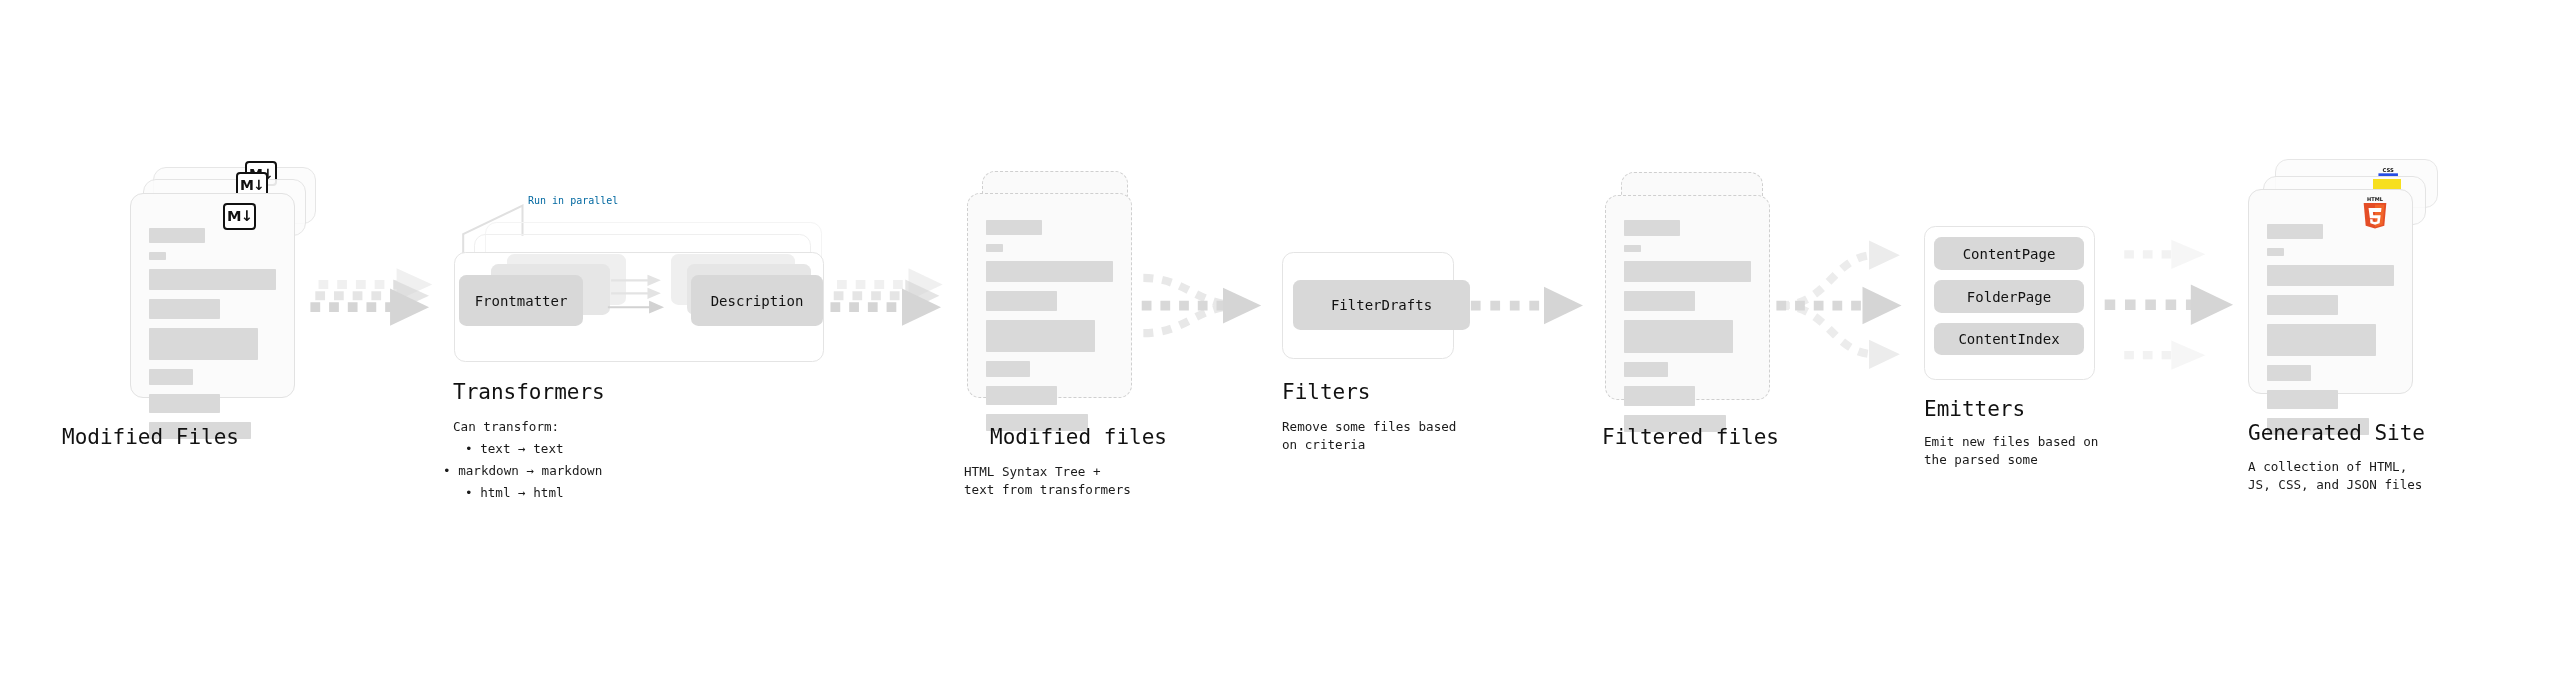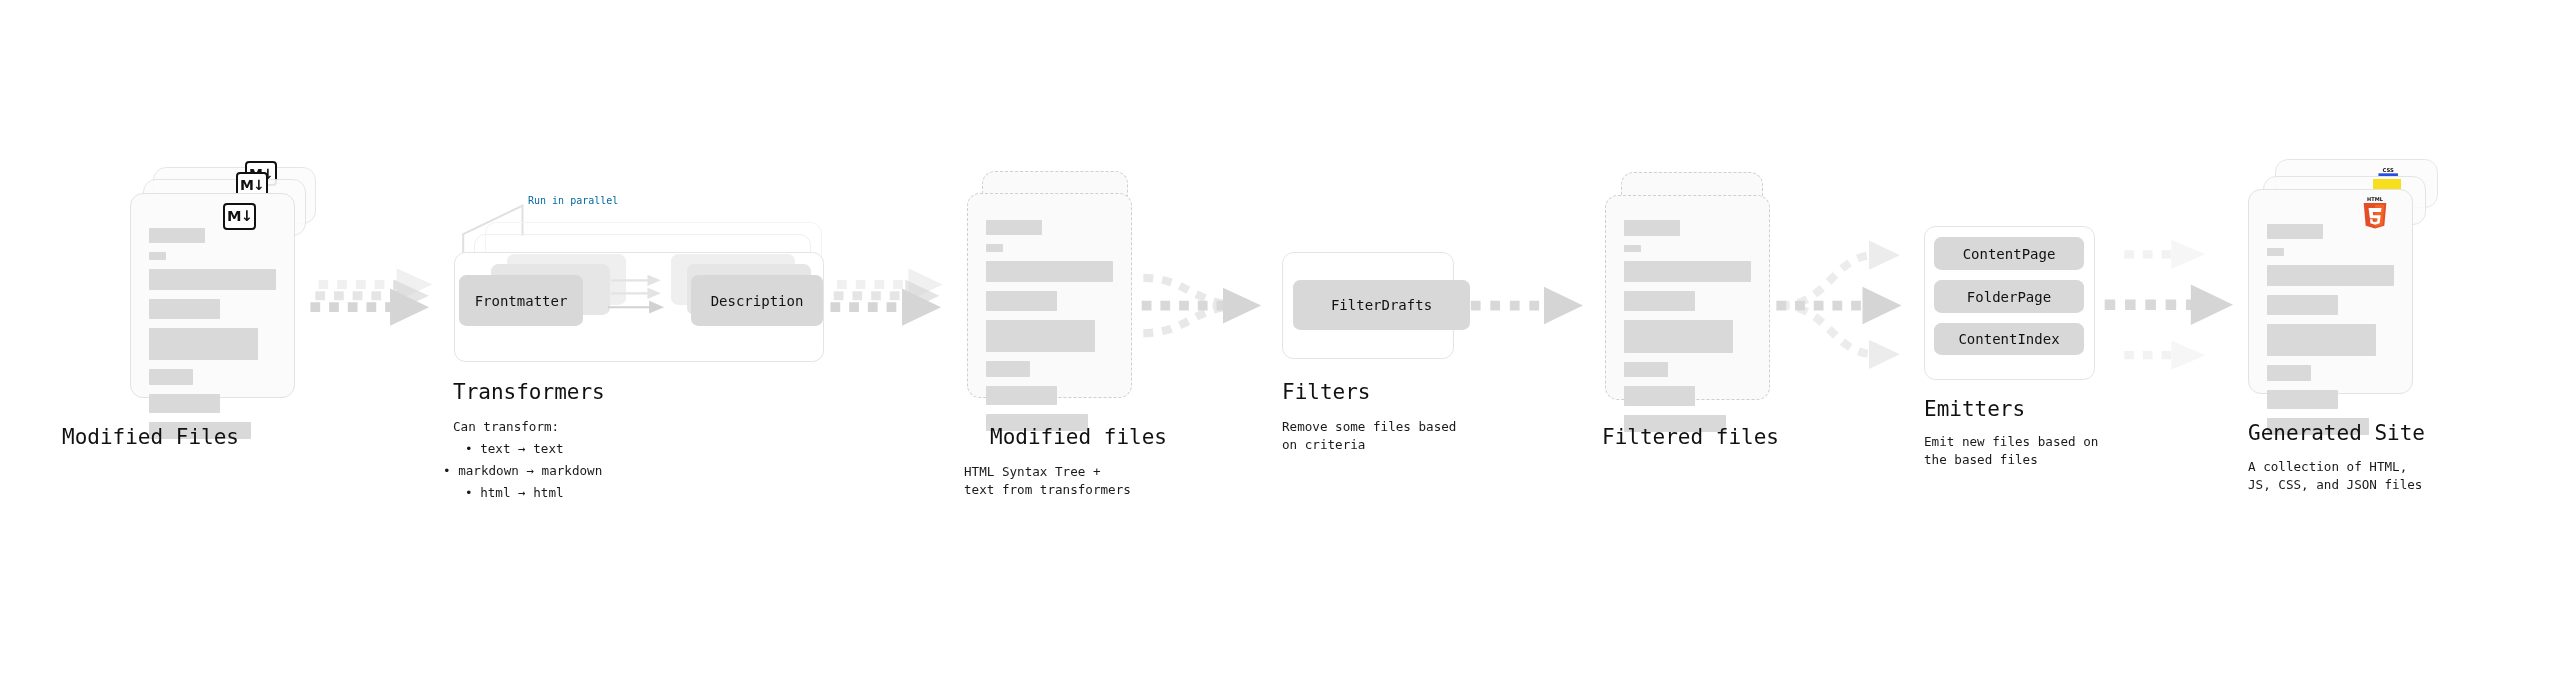--- a/index.html
+++ b/index.html
@@ -269,21 +269,21 @@
   </svg>
 
   <div class="node">
     <div class="gbox" style="left:1924px;top:226px;width:171px;height:154px;"></div>
     <div class="chip" style="left:1934px;top:237px;width:150px;height:33px;">ContentPage</div>
     <div class="chip" style="left:1934px;top:280px;width:150px;height:33px;">FolderPage</div>
     <div class="chip" style="left:1934px;top:323px;width:150px;height:32px;">ContentIndex</div>
 
     <div class="title" style="left:1924px;top:397px;">Emitters</div>
     <div class="sub" style="left:1924px;top:433px;">Emit new files based on
-the based files</div>
+the parsed some</div>
   </div>
 
   <svg class="abs-svg" width="2576" height="681" viewBox="0 0 3170 838">
     <g opacity="0.45">
       <line x1="2614" y1="313" x2="2676" y2="313" stroke="#e4e4e4" stroke-width="10" stroke-dasharray="12 11"></line>
       <polygon points="2672,295 2714,313 2672,331" fill="#ececec"></polygon>
     </g>
     <g opacity="0.45">
       <line x1="2614" y1="437" x2="2676" y2="437" stroke="#e4e4e4" stroke-width="10" stroke-dasharray="12 11"></line>
       <polygon points="2672,419 2714,437 2672,455" fill="#ececec"></polygon>

